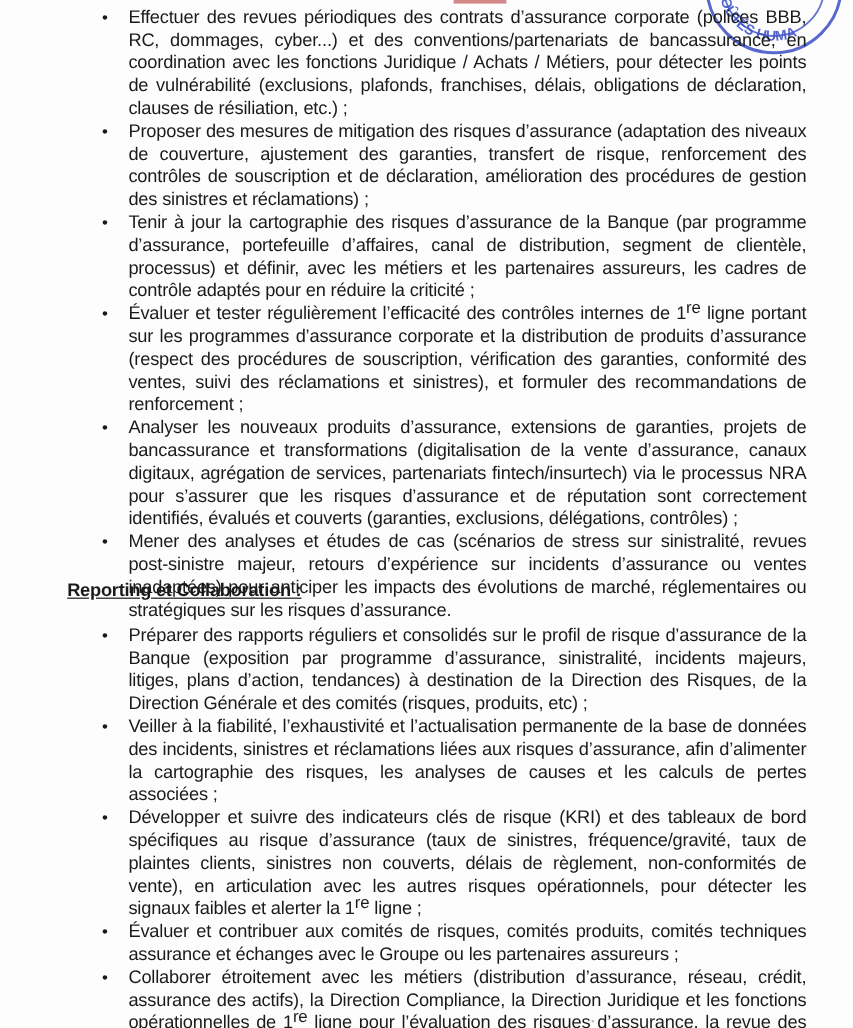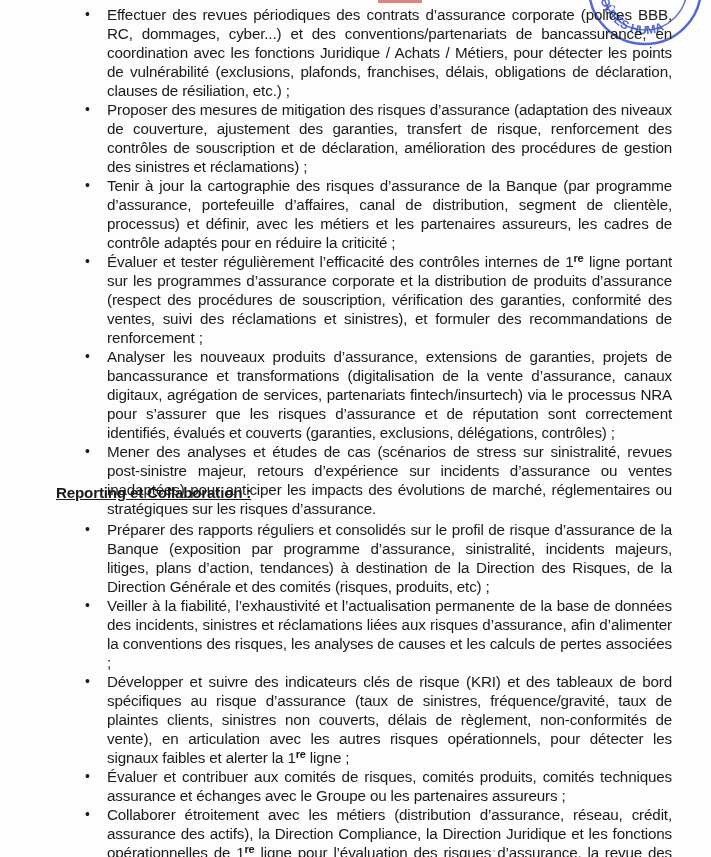--- a/index.html
+++ b/index.html
@@ -25,21 +25,21 @@
   ul.bullets li .dot {
     position: absolute; left: -22px; top: 0; font-size: 14px;
   }
   #list1 { top: 5px; }
   #list2 { top: 520px; }
   .heading {
     position: absolute; left: 56px; top: 484px;
     font-size: 15.2px; font-weight: bold; text-decoration: underline;
     letter-spacing: -0.2px;
   }
-  sup { font-size: 11px; vertical-align: 5px; line-height: 0; font-weight: bold; }
+  sup { font-size: 14px; vertical-align: 5px; line-height: 0; }
   .speck { position: absolute; width: 2px; height: 2px; background: #bbb; border-radius: 1px; }
 </style>
 </head>
 <body>
 
 <div class="page">
   <div class="red-mark"></div>
 
   <svg class="stamp" viewBox="0 0 120 120">
     <circle cx="60" cy="60" r="56" fill="none" stroke="#3b4fc4" stroke-width="2.5" opacity="0.85"></circle>
@@ -58,20 +58,20 @@
     <li><span class="dot">•</span><span>Tenir à jour la cartographie des risques d’assurance de la Banque (par programme d’assurance, portefeuille d’affaires, canal de distribution, segment de clientèle, processus) et définir, avec les métiers et les partenaires assureurs, les cadres de contrôle adaptés pour en réduire la criticité ;</span></li>
     <li><span class="dot">•</span><span>Évaluer et tester régulièrement l’efficacité des contrôles internes de 1</span><sup>re</sup><span> ligne portant sur les programmes d’assurance corporate et la distribution de produits d’assurance (respect des procédures de souscription, vérification des garanties, conformité des ventes, suivi des réclamations et sinistres), et formuler des recommandations de renforcement ;</span></li>
     <li><span class="dot">•</span><span>Analyser les nouveaux produits d’assurance, extensions de garanties, projets de bancassurance et transformations (digitalisation de la vente d’assurance, canaux digitaux, agrégation de services, partenariats fintech/insurtech) via le processus NRA pour s’assurer que les risques d’assurance et de réputation sont correctement identifiés, évalués et couverts (garanties, exclusions, délégations, contrôles) ;</span></li>
     <li><span class="dot">•</span><span>Mener des analyses et études de cas (scénarios de stress sur sinistralité, revues post-sinistre majeur, retours d’expérience sur incidents d’assurance ou ventes inadaptées) pour anticiper les impacts des évolutions de marché, réglementaires ou stratégiques sur les risques d’assurance.</span></li>
   </ul>
 
   <div class="heading">Reporting et Collaboration :</div>
 
   <ul class="bullets" id="list2">
     <li><span class="dot">•</span><span>Préparer des rapports réguliers et consolidés sur le profil de risque d’assurance de la Banque (exposition par programme d’assurance, sinistralité, incidents majeurs, litiges, plans d’action, tendances) à destination de la Direction des Risques, de la Direction Générale et des comités (risques, produits, etc) ;</span></li>
-    <li><span class="dot">•</span><span>Veiller à la fiabilité, l’exhaustivité et l’actualisation permanente de la base de données des incidents, sinistres et réclamations liées aux risques d’assurance, afin d’alimenter la conventions des risques, les analyses de causes et les calculs de pertes associées ;</span></li>
+    <li><span class="dot">•</span><span>Veiller à la fiabilité, l’exhaustivité et l’actualisation permanente de la base de données des incidents, sinistres et réclamations liées aux risques d’assurance, afin d’alimenter la cartographie des risques, les analyses de causes et les calculs de pertes associées ;</span></li>
     <li><span class="dot">•</span><span>Développer et suivre des indicateurs clés de risque (KRI) et des tableaux de bord spécifiques au risque d’assurance (taux de sinistres, fréquence/gravité, taux de plaintes clients, sinistres non couverts, délais de règlement, non-conformités de vente), en articulation avec les autres risques opérationnels, pour détecter les signaux faibles et alerter la 1</span><sup>re</sup><span> ligne ;</span></li>
     <li><span class="dot">•</span><span>Évaluer et contribuer aux comités de risques, comités produits, comités techniques assurance et échanges avec le Groupe ou les partenaires assureurs ;</span></li>
     <li><span class="dot">•</span><span>Collaborer étroitement avec les métiers (distribution d’assurance, réseau, crédit, assurance des actifs), la Direction Compliance, la Direction Juridique et les fonctions opérationnelles de 1</span><sup>re</sup><span> ligne pour l’évaluation des risques d’assurance, la revue des dispositifs de maîtrise et la formalisation de stratégies de mitigation alignées avec l’appétence au risque de la Banque ;</span></li>
   </ul>
 
   <div class="speck" style="left:493px;top:850px;"></div>
 </div>
 
 </body></html>

